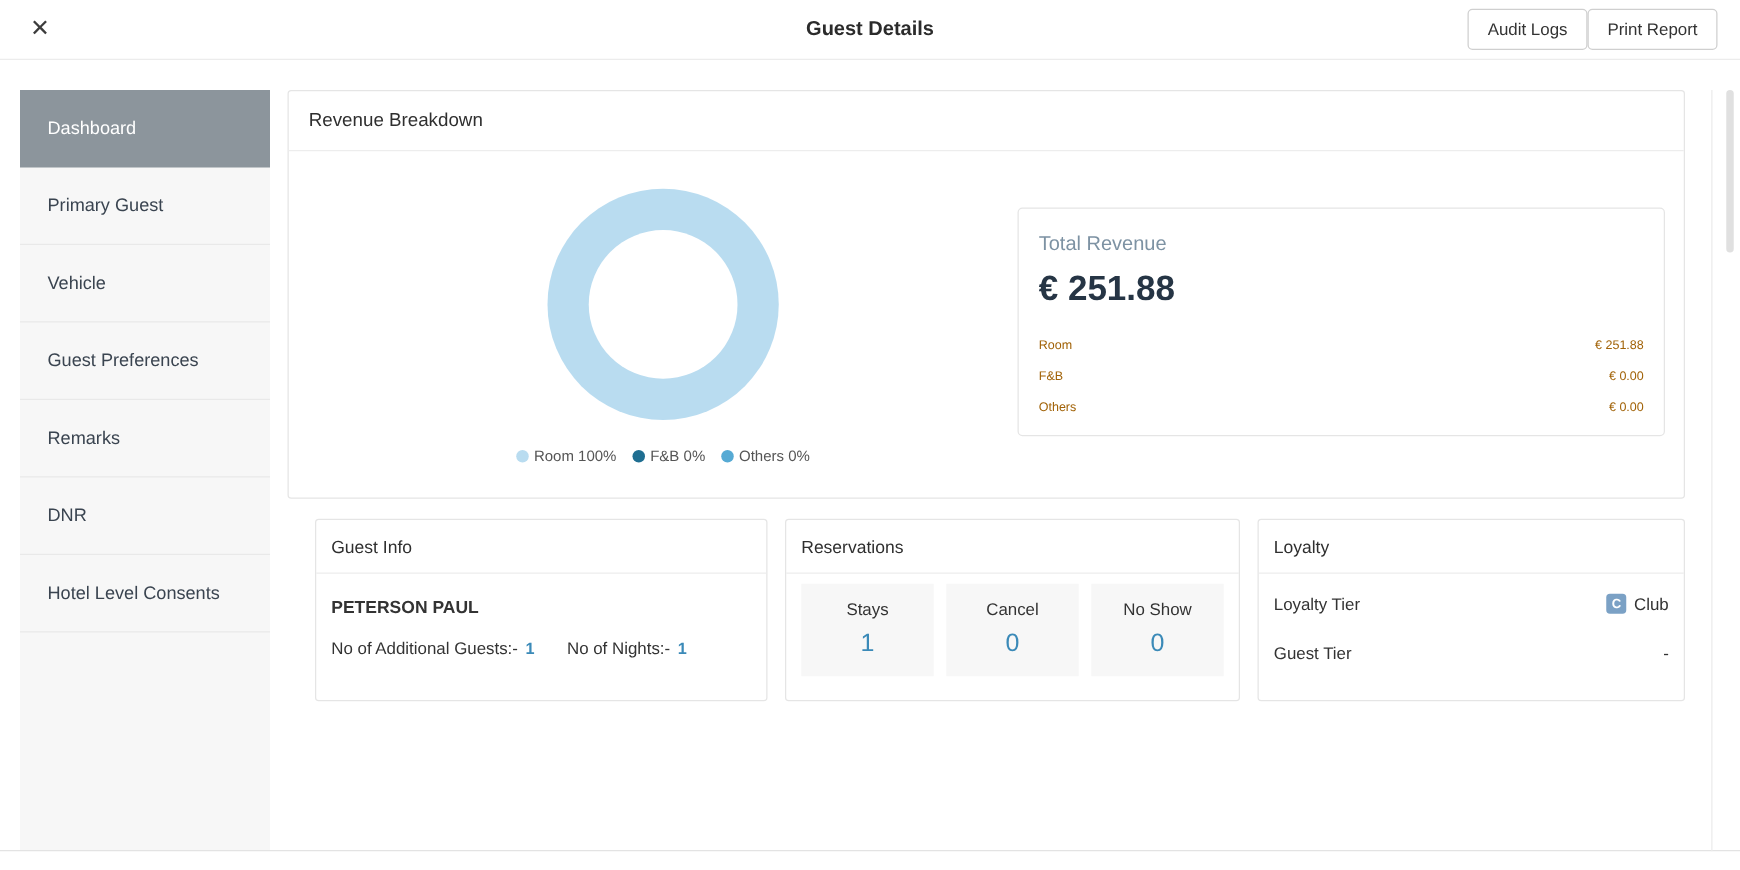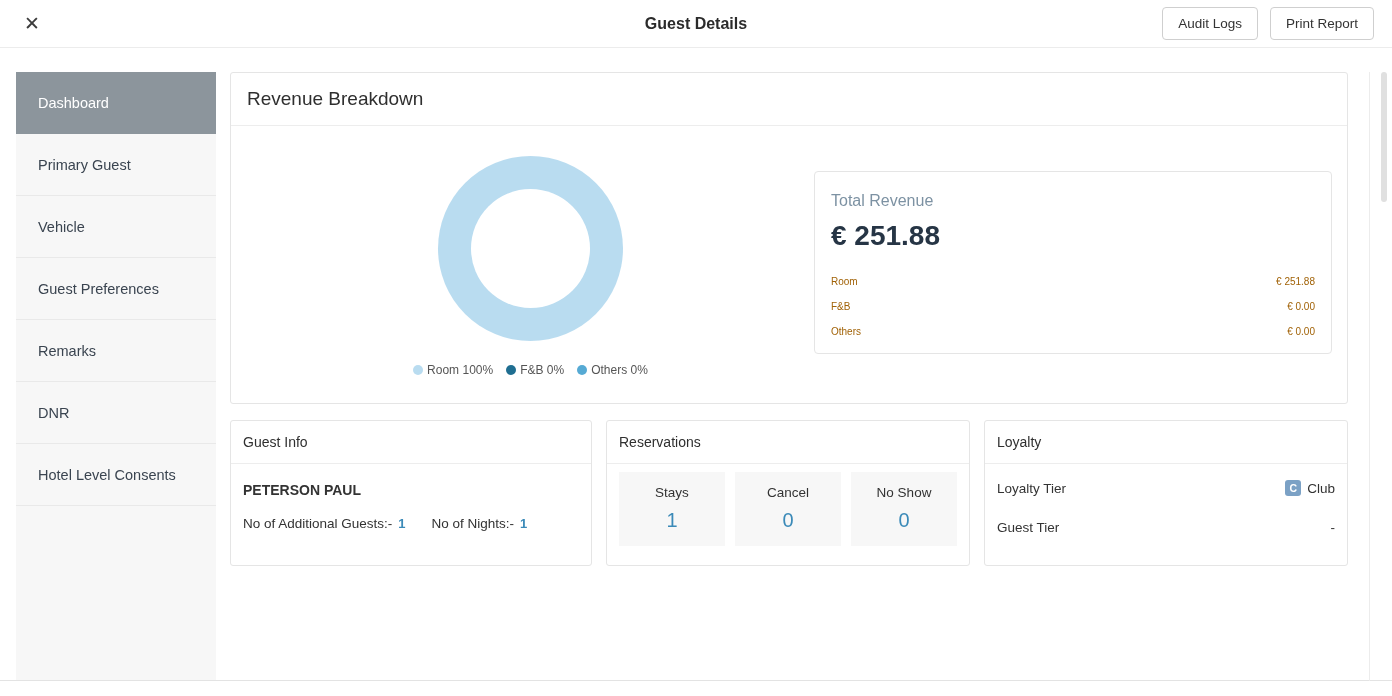--- a/index.html
+++ b/index.html
@@ -20,41 +20,41 @@
     padding:0 18px;border-bottom:1px solid #ececec;background:#fff;
   }
   .close-btn{
     background:none;border:none;font-size:19px;line-height:1;color:#3c3c3c;
     cursor:pointer;padding:4px 6px;font-family:inherit;
   }
   .header-title{
     position:absolute;left:50%;transform:translateX(-50%);
     font-size:16px;font-weight:700;color:#2b2b2b;
   }
-  .header-actions{margin-left:auto;display:flex;gap:12px;align-items:flex-end;}
+  .header-actions{margin-left:auto;display:flex;align-items:flex-end;}
   .hbtn{
     background:#fff;border:1px solid #cfcfcf;border-radius:4px;
     padding:8px 15px;font-size:13.5px;color:#333;cursor:pointer;font-family:inherit;
   }
   
   .layout{
     display:flex;align-items:stretch;margin-top:24px;height:609px;
     padding-left:16px;border-bottom:1px solid #e3e3e3;
   }
   .sidebar{width:200px;flex:0 0 200px;background:#f7f7f7;}
   .side-item{
     height:62px;display:flex;align-items:center;padding:0 10px 0 22px;
     font-size:14.5px;color:#3a4450;border-bottom:1px solid #e9e9e9;cursor:pointer;
   }
   .side-item.active{background:var(--active-bg);color:#fff;border-bottom-color:transparent;}
   .content{flex:0 0 1118px;margin-left:14px;}
   
   .card{border:1px solid #e5e5e5;border-radius:3px;background:#fff;}
   .card-head{
-    padding:15px 16px;font-size:19px;color:#2f2f2f;border-bottom:1px solid #ededed;
+    padding:15px 16px;font-size:15px;color:#2f2f2f;border-bottom:1px solid #ededed;
   }
   .small-head{padding:13px 12px;font-size:14px;color:#2f2f2f;border-bottom:1px solid #ededed;}
   
   .revenue-body{display:flex;align-items:flex-start;padding:30px 15px 26px 16px;}
   .donut-wrap{flex:1;display:flex;flex-direction:column;align-items:center;}
   .donut{width:185px;height:185px;border-radius:50%;position:relative;background:#b9dcf0;}
   .donut::after{content:"";position:absolute;inset:33px;background:#fff;border-radius:50%;}
   .legend{display:flex;align-items:flex-start;gap:13px;margin-top:22px;}
   .legend-item{display:flex;align-items:center;gap:4px;font-size:12px;color:#555;}
   .dot{width:10px;height:10px;border-radius:50%;display:inline-block;background:#ccc;}
@@ -62,21 +62,21 @@
     flex:0 0 518px;border:1px solid #e5e5e5;border-radius:4px;
     padding:20px 16px 16px;margin-top:15px;
   }
   .total-title{font-size:16px;color:#7d92a3;}
   .total-value{font-size:28px;font-weight:700;color:#263545;margin:10px 0 24px;}
   .rev-row{display:flex;justify-content:space-between;font-size:10px;color:#a16207;margin-bottom:14px;}
   .rev-row:last-child{margin-bottom:0;}
   
   .cards-row{display:flex;gap:14px;margin-top:16px;}
   .cards-row .card{min-height:146px;}
-  .guest-card{flex:0 0 362px;}
+  .guest-card{flex:0 0 362px;margin-left:22px;}
   .res-card{flex:0 0 364px;}
   .loyalty-card{flex:1;}
   .guest-body{padding:18px 12px;}
   .guest-name{font-size:14px;font-weight:700;color:#333;margin-bottom:18px;}
   .guest-line{font-size:13.5px;color:#333;display:flex;align-items:baseline;gap:6px;}
   .guest-line .sep{width:14px;}
   .num-link{color:var(--accent);font-weight:700;font-size:13px;cursor:pointer;}
   .res-body{padding:8px 12px 14px;display:flex;gap:10px;}
   .stat-box{flex:1;background:#f7f7f7;text-align:center;padding:13px 8px 14px;}
   .stat-label{font-size:13.5px;color:#333;}

